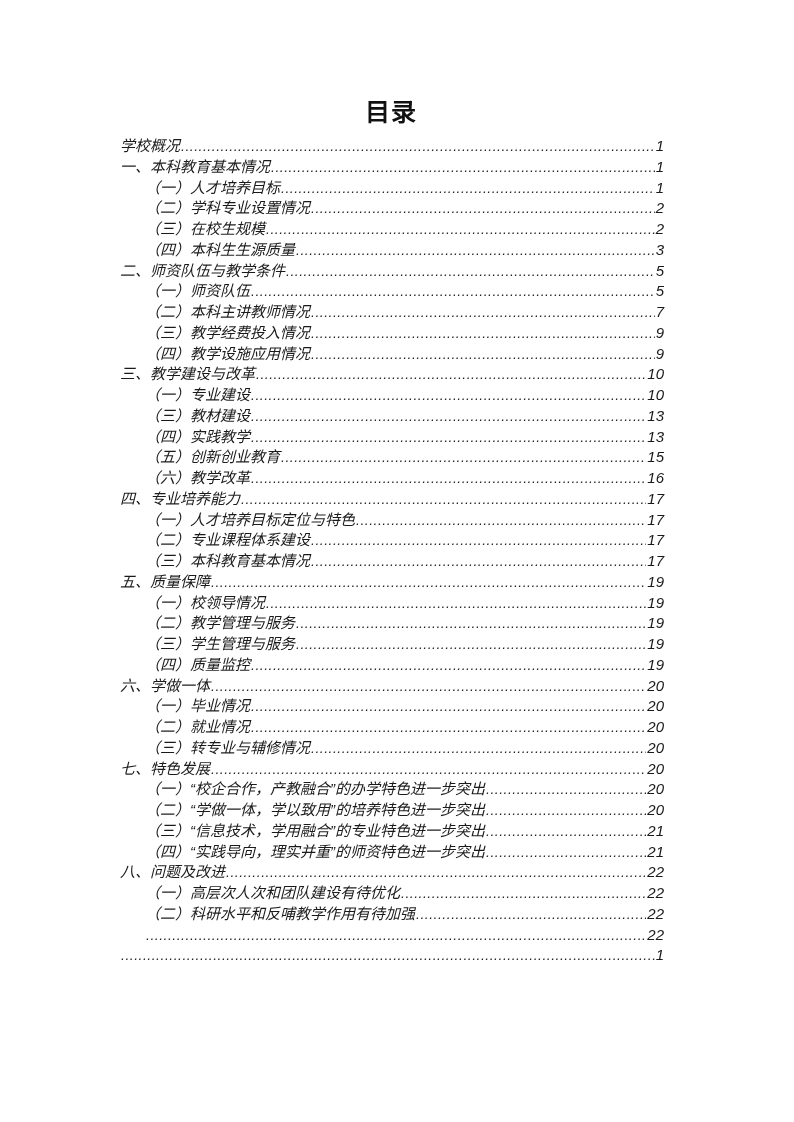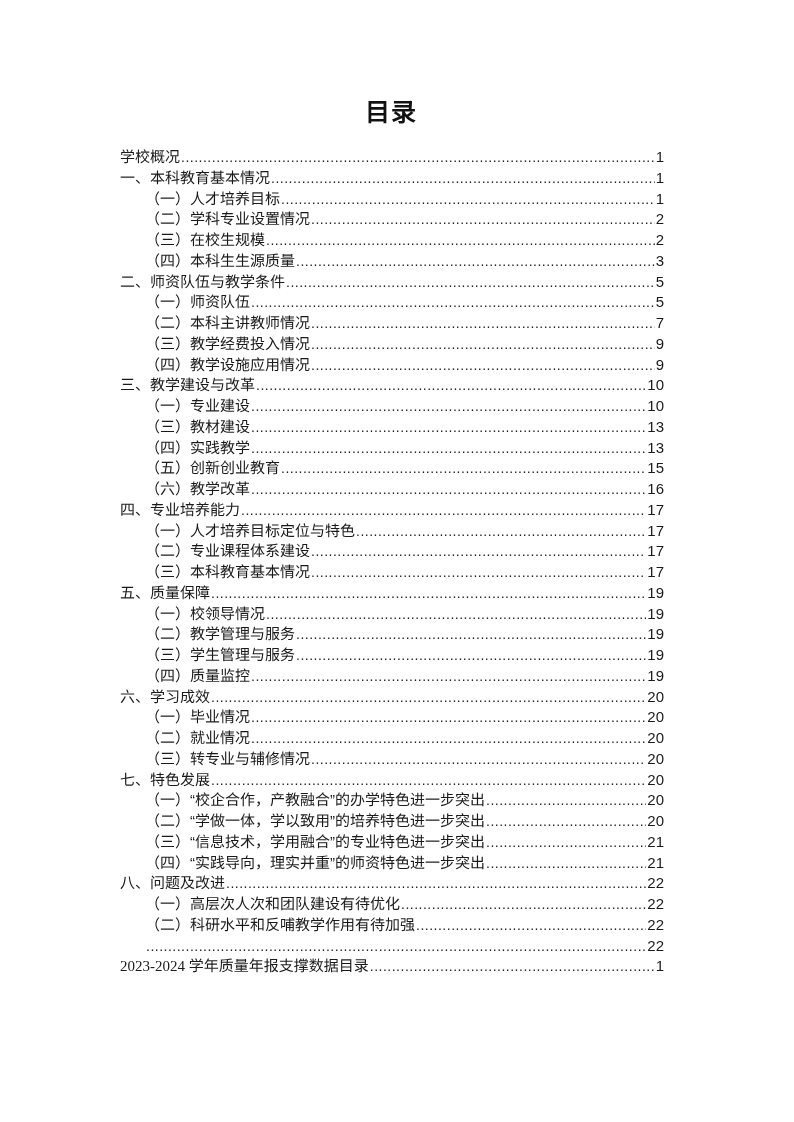--- a/index.html
+++ b/index.html
@@ -20,22 +20,23 @@
   .doc-title {
     padding-top: 96px;
     text-align: center;
     font-size: 25px;
     line-height: 33px;
     font-weight: 700;
     letter-spacing: 1px;
     color: #111111;
   }
   .toc-list {
-    margin-top: 18px;
+    margin-top: 7px;
     padding: 0 118px 0 120px;
+    font-style: italic;
   }
   .toc-row {
     display: flex;
     align-items: baseline;
     font-size: 15px;
     line-height: 20.75px;
     font-weight: 500;
     white-space: nowrap;
     cursor: pointer;
   }
@@ -197,21 +198,21 @@
     <span class="toc-entry-label">（三）学生管理与服务</span>
     <span class="toc-leader"></span>
     <span class="toc-page-number">19</span>
   </div>
       <div class="toc-row level-1">
     <span class="toc-entry-label">（四）质量监控</span>
     <span class="toc-leader"></span>
     <span class="toc-page-number">19</span>
   </div>
       <div class="toc-row level-0">
-    <span class="toc-entry-label">六、学习成效</span>
+    <span class="toc-entry-label">六、学做一体</span>
     <span class="toc-leader"></span>
     <span class="toc-page-number">20</span>
   </div>
       <div class="toc-row level-1">
     <span class="toc-entry-label">（一）毕业情况</span>
     <span class="toc-leader"></span>
     <span class="toc-page-number">20</span>
   </div>
       <div class="toc-row level-1">
     <span class="toc-entry-label">（二）就业情况</span>
@@ -261,18 +262,17 @@
       <div class="toc-row level-1">
     <span class="toc-entry-label">（二）科研水平和反哺教学作用有待加强</span>
     <span class="toc-leader"></span>
     <span class="toc-page-number">22</span>
   </div>
       <div class="toc-row level-1">
     <span class="toc-leader"></span>
     <span class="toc-page-number">22</span>
   </div>
       <div class="toc-row level-0">
-    <span class="toc-entry-label"><span class="latin-serif">2023-2024 </span>学年质量年报支撑数据目录</span>
     <span class="toc-leader"></span>
     <span class="toc-page-number">1</span>
   </div>
     </div>
 </div>
 
 </body></html>

